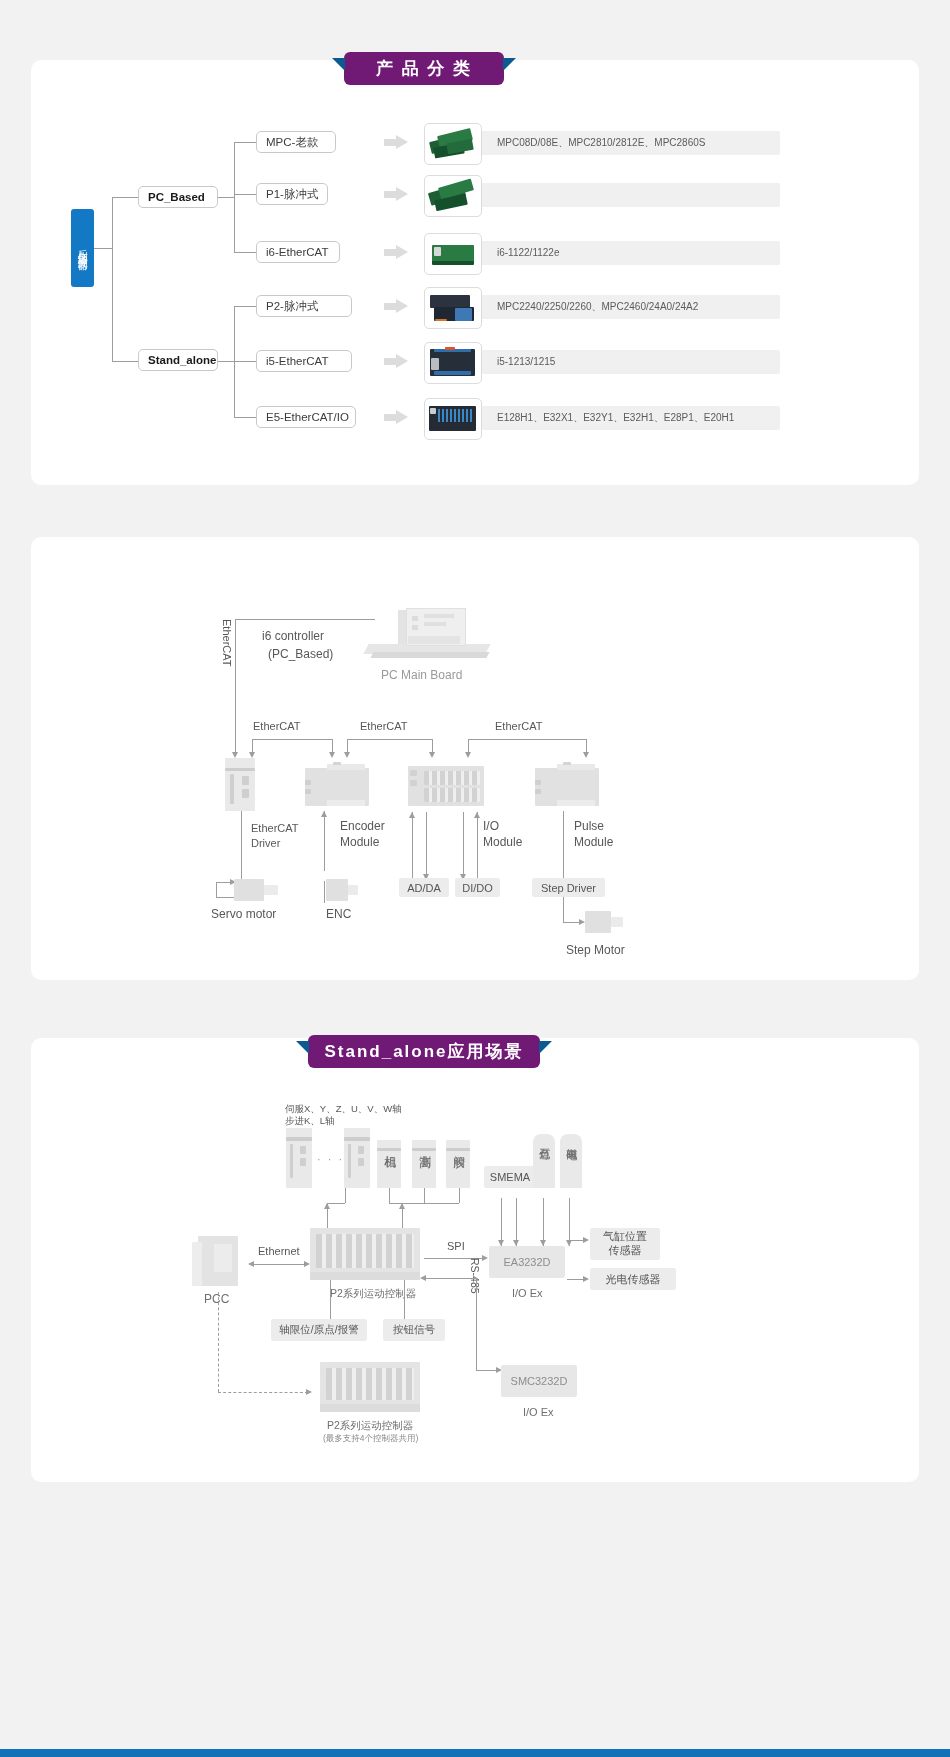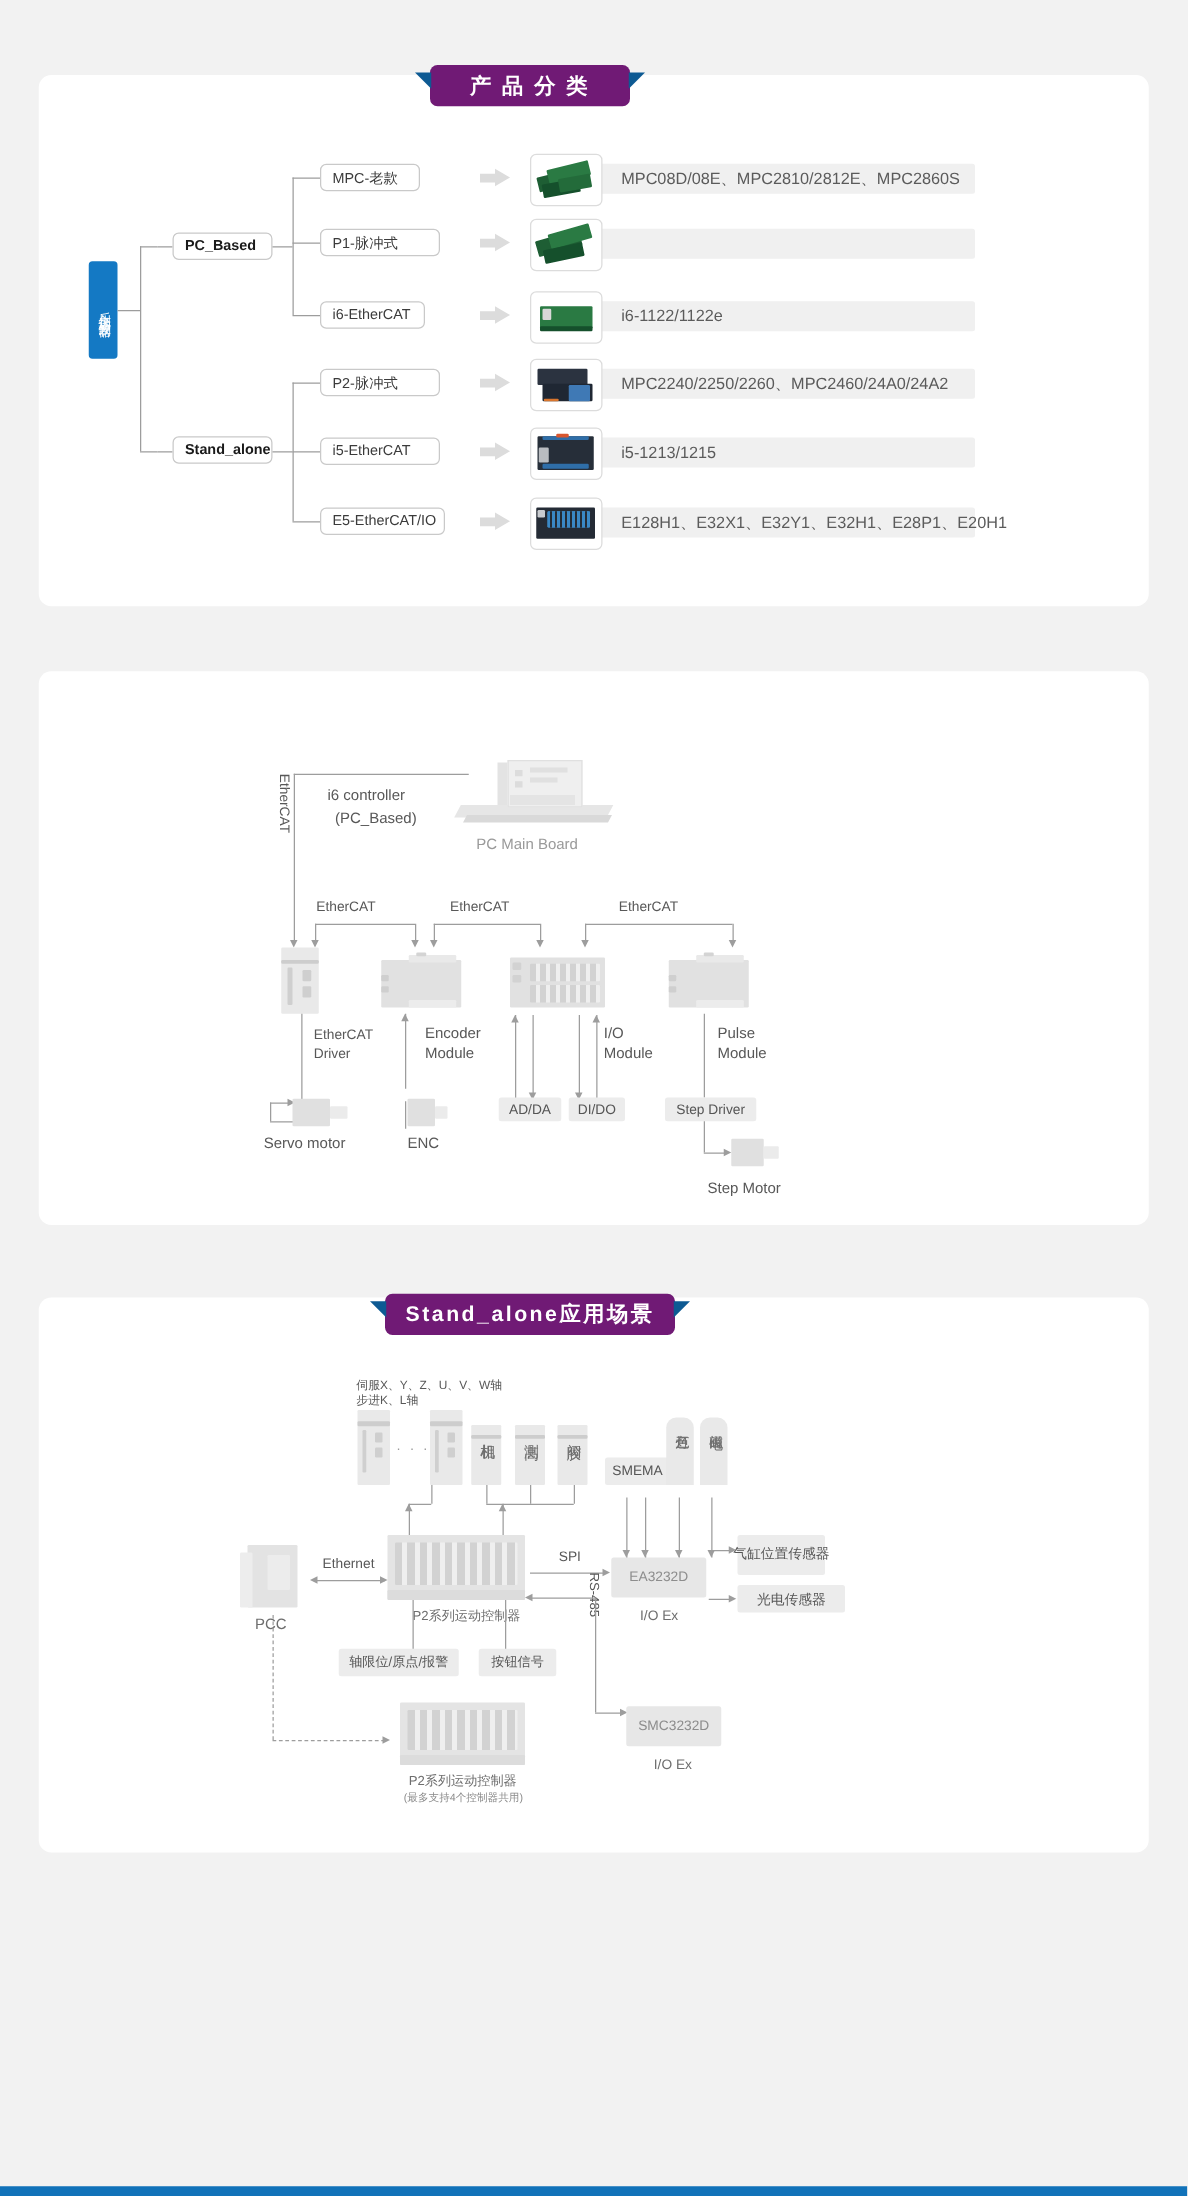--- a/index.html
+++ b/index.html
@@ -90,21 +90,21 @@
     position:absolute;
     width:24px;height:14px;
   }
   .arrow-gray .shaft{position:absolute;left:0;top:3.5px;width:14px;height:7px;background:#dcdcdc;}
   .arrow-gray .head{position:absolute;left:12px;top:0;width:0;height:0;
     border-top:7px solid transparent;border-bottom:7px solid transparent;border-left:12px solid #dcdcdc;}
 
   .prodrow{position:absolute;height:24px;background:#f0f0f0;border-radius:2px;}
   .prodtext{
     position:absolute;
-    font-size:13px;
+    font-size:10px;
     color:#5b5b5b;
     line-height:24px;
     white-space:nowrap;
   }
   .thumb{
     position:absolute;
     width:56px;height:40px;
     background:#fff;
     border:1px solid #dcdcdc;
     border-radius:5px;
@@ -168,21 +168,21 @@
 
   <div class="node bold" style="left:138px;top:349px;width:80px;">Stand_alone</div>
 
   <div class="ln lnh" style="left:218px;top:197px;width:16px;"></div>
   <div class="ln lnv" style="left:234px;top:142px;height:110px;"></div>
   <div class="ln lnh" style="left:234px;top:142px;width:22px;"></div>
   <div class="ln lnh" style="left:234px;top:194px;width:22px;"></div>
   <div class="ln lnh" style="left:234px;top:252px;width:22px;"></div>
 
   <div class="node" style="left:256px;top:131px;width:80px;">MPC-老款</div>
-  <div class="node" style="left:256px;top:183px;width:96px;">P1-脉冲式</div>
+  <div class="node" style="left:256px;top:183px;width:72px;">P1-脉冲式</div>
   <div class="node" style="left:256px;top:241px;width:84px;">i6-EtherCAT</div>
 
   <div class="ln lnh" style="left:218px;top:361px;width:16px;"></div>
   <div class="ln lnv" style="left:234px;top:306px;height:111px;"></div>
   <div class="ln lnh" style="left:234px;top:306px;width:22px;"></div>
   <div class="ln lnh" style="left:234px;top:361px;width:22px;"></div>
   <div class="ln lnh" style="left:234px;top:417px;width:22px;"></div>
 
   <div class="node" style="left:256px;top:295px;width:96px;">P2-脉冲式</div>
   <div class="node" style="left:256px;top:350px;width:96px;">i5-EtherCAT</div>
@@ -496,21 +496,21 @@
 
   <div class="ln lnv" style="left:501px;top:1198px;height:48px;"></div>
   <div class="ar-dn" style="left:497.5px;top:1240px;"></div>
   <div class="ln lnv" style="left:516px;top:1198px;height:48px;"></div>
   <div class="ar-dn" style="left:512.5px;top:1240px;"></div>
   <div class="ln lnv" style="left:543px;top:1198px;height:48px;"></div>
   <div class="ar-dn" style="left:539.5px;top:1240px;"></div>
   <div class="ln lnv" style="left:569px;top:1198px;height:48px;"></div>
   <div class="ar-dn" style="left:565.5px;top:1240px;"></div>
 
-  <div class="tagbox" style="left:590px;top:1228px;width:70px;height:32px;flex-direction:row;line-height:1.25;">
+  <div class="tagbox" style="left:590px;top:1228px;width:70px;height:32px;flex-direction:column;line-height:1.25;">
     <span>气缸位置</span>
     <span>传感器</span>
   </div>
   <div class="ln lnh" style="left:567px;top:1240px;width:18px;"></div>
   <div class="ar-rt" style="left:583px;top:1236.5px;"></div>
 
   <div class="tagbox" style="left:590px;top:1268px;width:86px;height:22px;">光电传感器</div>
   <div class="ln lnh" style="left:567px;top:1279px;width:18px;"></div>
   <div class="ar-rt" style="left:583px;top:1275.5px;"></div>
 

